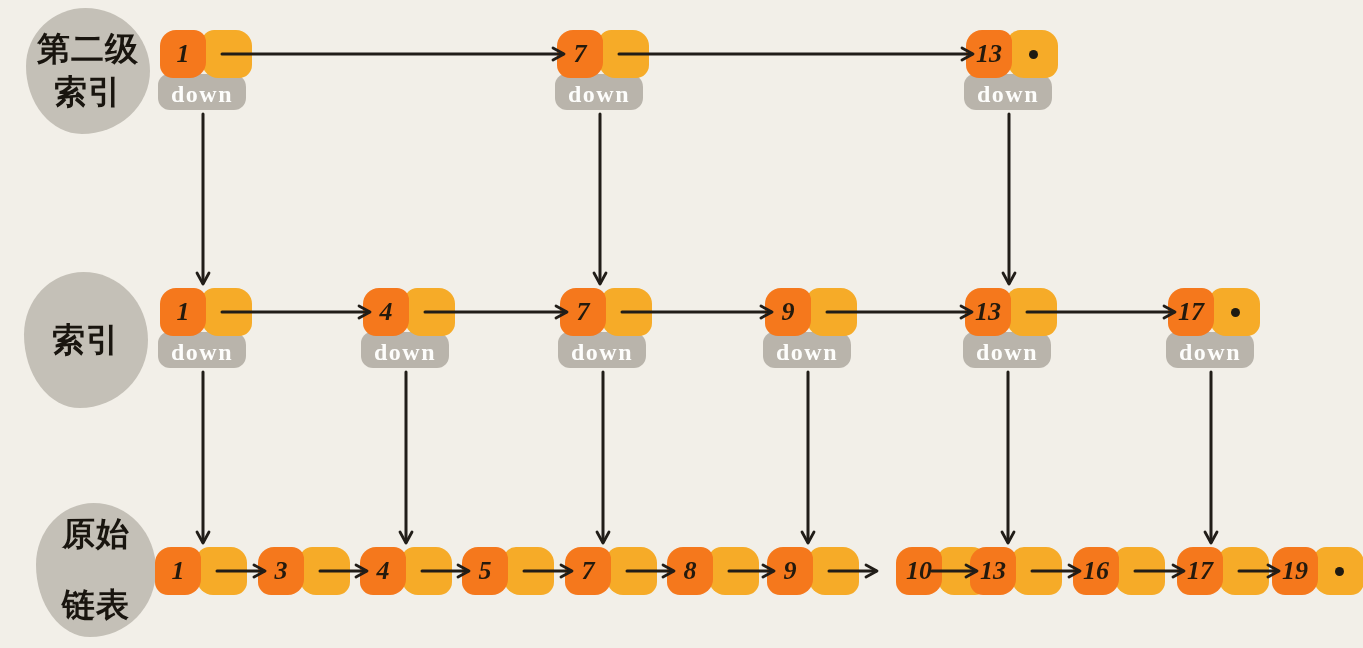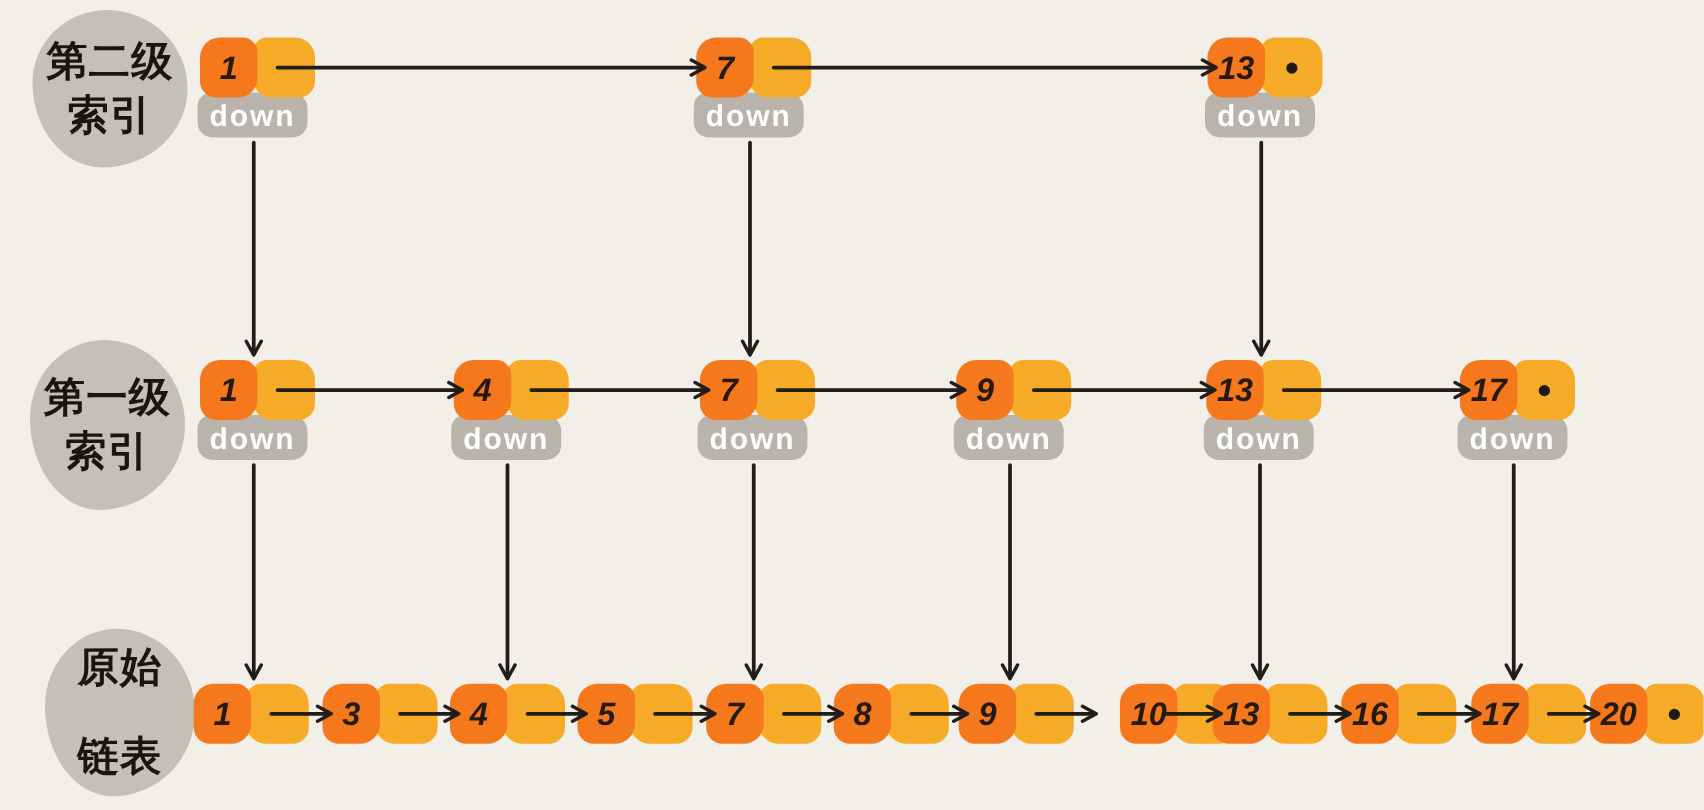--- a/index.html
+++ b/index.html
@@ -1,19 +1,19 @@
 <!DOCTYPE html>
 <html><head>
 <meta charset="utf-8">
 <style>
   html,body{margin:0;padding:0;background:#f2efe8;}
   #canvas{
     position:relative;width:1363px;height:648px;overflow:hidden;
     background:#f2efe8;
-    font-family:Liberation Sans, sans-serif;
+    font-family:Liberation Serif, serif;
   }
   #arrow-layer{position:absolute;left:0;top:0;width:1363px;height:648px;z-index:3;pointer-events:none;}
   .arrow-line{stroke:#211d18;stroke-width:3;stroke-linecap:round;}
 
   .label-blob{
     position:absolute;z-index:1;background:#c4c0b7;
     border-radius:48% 52% 55% 45% / 46% 50% 50% 54%;
     display:flex;flex-direction:column;align-items:center;justify-content:center;
     color:#19150f;font-weight:bold;font-size:33px;line-height:1.3;
     text-align:center;letter-spacing:1px;
@@ -106,21 +106,20 @@
     </div>
     <div class="node" style="left: 966px; top: 30px;">
       <div class="cell value-cell">
         <span>13</span>
       </div>
       <div class="cell pointer-cell">
         <span class="null-dot"></span>
       </div>
     </div>
     <div class="label-blob" style="left: 24px; top: 272px; width: 124px; height: 136px;">
-      <div>第一级</div>
       <div>索引</div>
     </div>
     <div class="down-box" style="left: 158px; top: 332px; width: 88px; height: 36px;">
       <span>down</span>
     </div>
     <div class="node" style="left: 160px; top: 288px;">
       <div class="cell value-cell">
         <span>1</span>
       </div>
       <div class="cell pointer-cell"></div>
@@ -237,19 +236,19 @@
       <div class="cell pointer-cell"></div>
     </div>
     <div class="node" style="left: 1177px; top: 547px;">
       <div class="cell value-cell">
         <span>17</span>
       </div>
       <div class="cell pointer-cell"></div>
     </div>
     <div class="node" style="left: 1272px; top: 547px;">
       <div class="cell value-cell">
-        <span>20</span>
+        <span>19</span>
       </div>
       <div class="cell pointer-cell">
         <span class="null-dot"></span>
       </div>
     </div>
   </div>
 
 </body></html>

